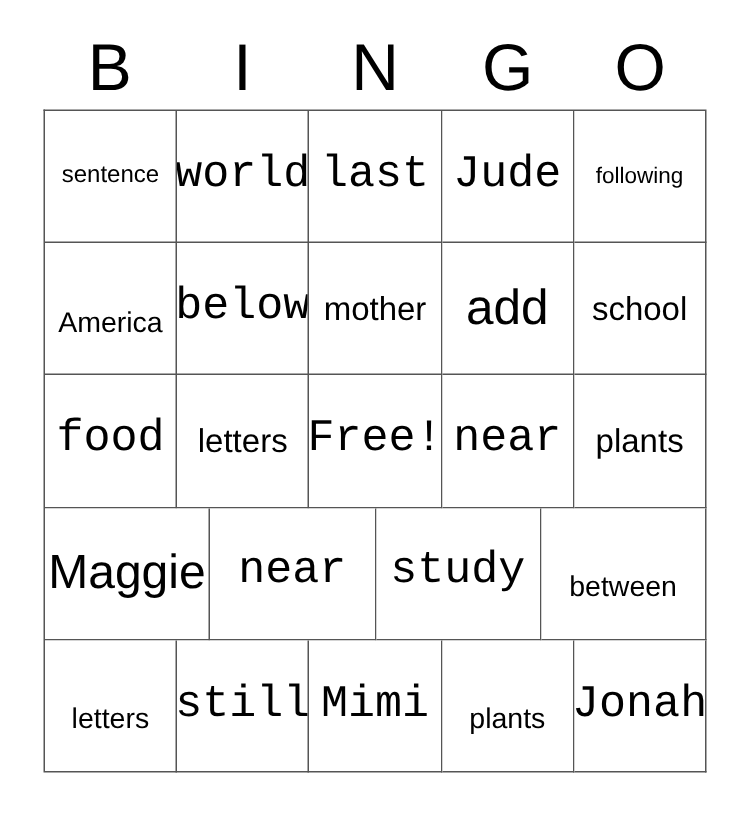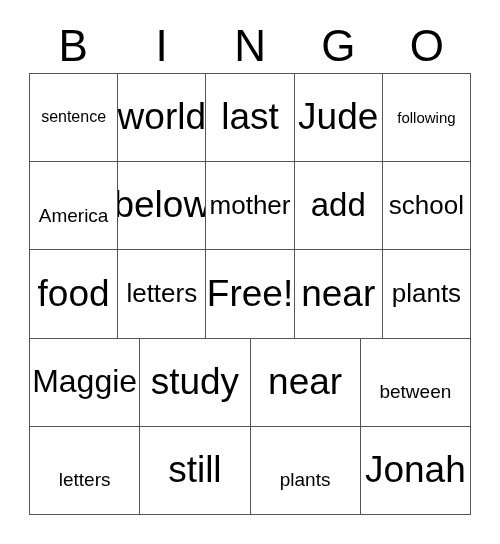--- a/index.html
+++ b/index.html
@@ -76,22 +76,22 @@
   .cell-text {
     display: block;
     color: #000000;
     line-height: 1.05;
     white-space: nowrap;
     text-align: center;
     font-weight: 400;
   }
   
   .fs-xl { font-size: 33px; }
-  .fs-lg { font-size: 37px; }
-  .fs-md { font-size: 26px; }
+  .fs-lg { font-size: 30px; font-family: Liberation Mono, monospace; }
+  .fs-md { font-size: 22px; }
   .fs-sm { font-size: 19px; margin-top: 20px; }
   .fs-xs { font-size: 16px; }
   .fs-xxs { font-size: 15px; }
 </style>
 </head>
 <body>
 
 <div id="bingo-card">
 
   <div id="header-row">
@@ -156,38 +156,41 @@
       <div class="bingo-cell">
           <span class="cell-text fs-md">plants</span>
         </div>
     </div>
 
     <div class="bingo-row">
       <div class="bingo-cell">
           <span class="cell-text fs-md" style="font-size: 32px;">Maggie</span>
         </div>
       <div class="bingo-cell">
-          <span class="cell-text fs-lg">study</span>
+          <span class="cell-text fs-lg">near</span>
         </div>
       <div class="bingo-cell">
-          <span class="cell-text fs-lg">near</span>
+          <span class="cell-text fs-lg">study</span>
         </div>
       <div class="bingo-cell">
           <span class="cell-text fs-sm">between</span>
         </div>
     </div>
 
     <div class="bingo-row">
       <div class="bingo-cell">
           <span class="cell-text fs-sm">letters</span>
         </div>
       <div class="bingo-cell">
           <span class="cell-text fs-lg">still</span>
         </div>
       <div class="bingo-cell">
+          <span class="cell-text fs-lg">Mimi</span>
+        </div>
+      <div class="bingo-cell">
           <span class="cell-text fs-sm">plants</span>
         </div>
       <div class="bingo-cell">
           <span class="cell-text fs-lg">Jonah</span>
         </div>
     </div>
 
   </div>
 </div>
 

